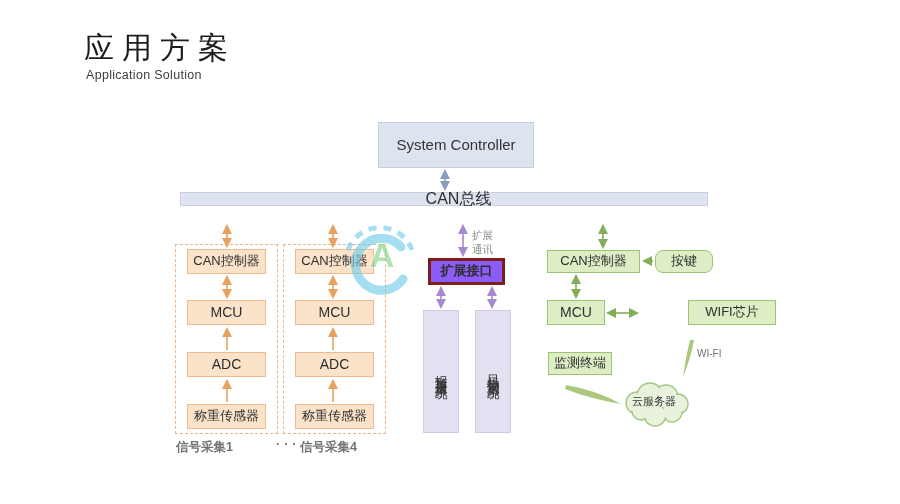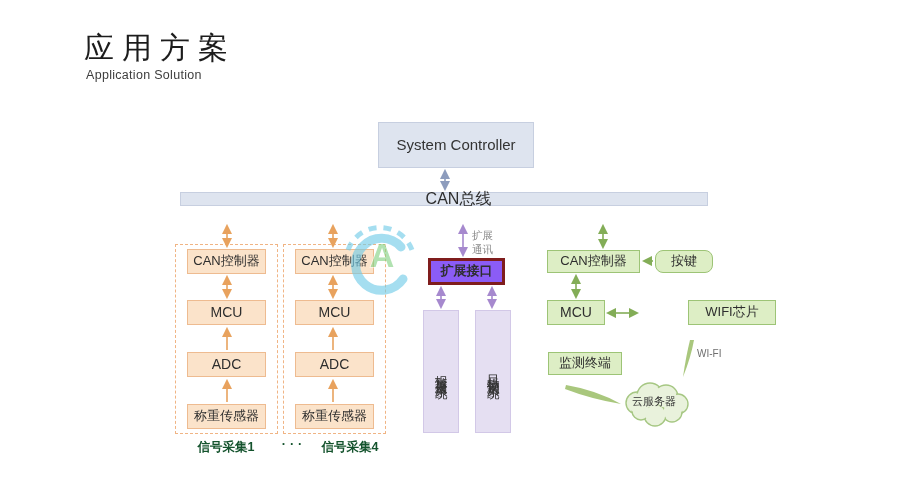--- a/index.html
+++ b/index.html
@@ -8,21 +8,21 @@
   .abs{position:absolute;box-sizing:border-box;}
   .box{display:flex;align-items:center;justify-content:center;text-align:center;
        font-size:13px;color:#2e2e2e;box-sizing:border-box;line-height:1.15;}
   .bluegray{background:#dee4ef;border:1px solid #c7cfe0;}
   .orange{background:#fbe3ca;border:1px solid #eebb90;}
   .green{background:#ddeec5;border:1px solid #9dc476;}
   .purplebox{background:#8b5cf6;border:3px solid #7f1d1d;font-weight:700;}
   .vpurple{background:#e5dff2;border:1px solid #d2c8e7;}
   .dashedcol{border:1.5px dashed #f0b484;}
   .vtext{writing-mode:vertical-rl;text-orientation:upright;letter-spacing:2px;font-size:12.5px;color:#333;}
-  .siglabel{font-size:12.5px;color:#14532d;font-weight:700;text-align:center;}
+  .siglabel{font-size:12.5px;color:#737373;font-weight:700;}
   .graylabel{font-size:10.5px;color:#8a8a8a;line-height:1.3;}
   #main-title{font-family:"DejaVu Serif",serif;font-weight:400;font-size:30px;color:#1c1c1c;letter-spacing:8px;}
   #sub-title{font-size:12.5px;color:#3d3d3d;letter-spacing:0.3px;}
   #topic-title{font-size:17px;font-weight:700;color:#c00000;}
   svg{display:block;}
 </style>
 </head>
 <body>
 
 <div id="frame">
@@ -55,21 +55,21 @@
     <span class="vtext">报警与提示系统</span>
   </div>
   <div class="abs box vpurple" style="left:475px;top:310px;width:36px;height:123px;">
     <span class="vtext">目标物识别系统</span>
   </div>
 
   <div class="abs box green" style="left:547px;top:250px;width:93px;height:23px;">CAN控制器</div>
   <div class="abs box green" style="left:655px;top:250px;width:58px;height:23px;border-radius:8px;">按键</div>
   <div class="abs box green" style="left:547px;top:300px;width:58px;height:25px;font-size:14px;">MCU</div>
   <div class="abs box green" style="left:640px;top:300px;width:88px;height:25px;margin-left:48px;">WIFI芯片</div>
-  <div class="abs box green" style="left:548px;top:352px;width:74px;height:23px;">监测终端</div>
+  <div class="abs box green" style="left:548px;top:352px;width:64px;height:23px;">监测终端</div>
   <div class="abs" style="left:697px;top:348px;font-size:10px;color:#6f6f6f;">WI-FI</div>
 
   <svg class="abs" style="left:0;top:0;pointer-events:none;" width="900" height="504" viewBox="0 0 900 504">
     <defs>
       <marker id="ah-b" viewBox="0 0 10 10" refX="8" refY="5" markerWidth="6.5" markerHeight="6.5" orient="auto-start-reverse">
         <path d="M0,0 L10,5 L0,10 z" fill="#8d9cbd"></path>
         </marker>
       <marker id="ah-o" viewBox="0 0 10 10" refX="8" refY="5" markerWidth="6.5" markerHeight="6.5" orient="auto-start-reverse">
         <path d="M0,0 L10,5 L0,10 z" fill="#e8a25e"></path>
         </marker>

